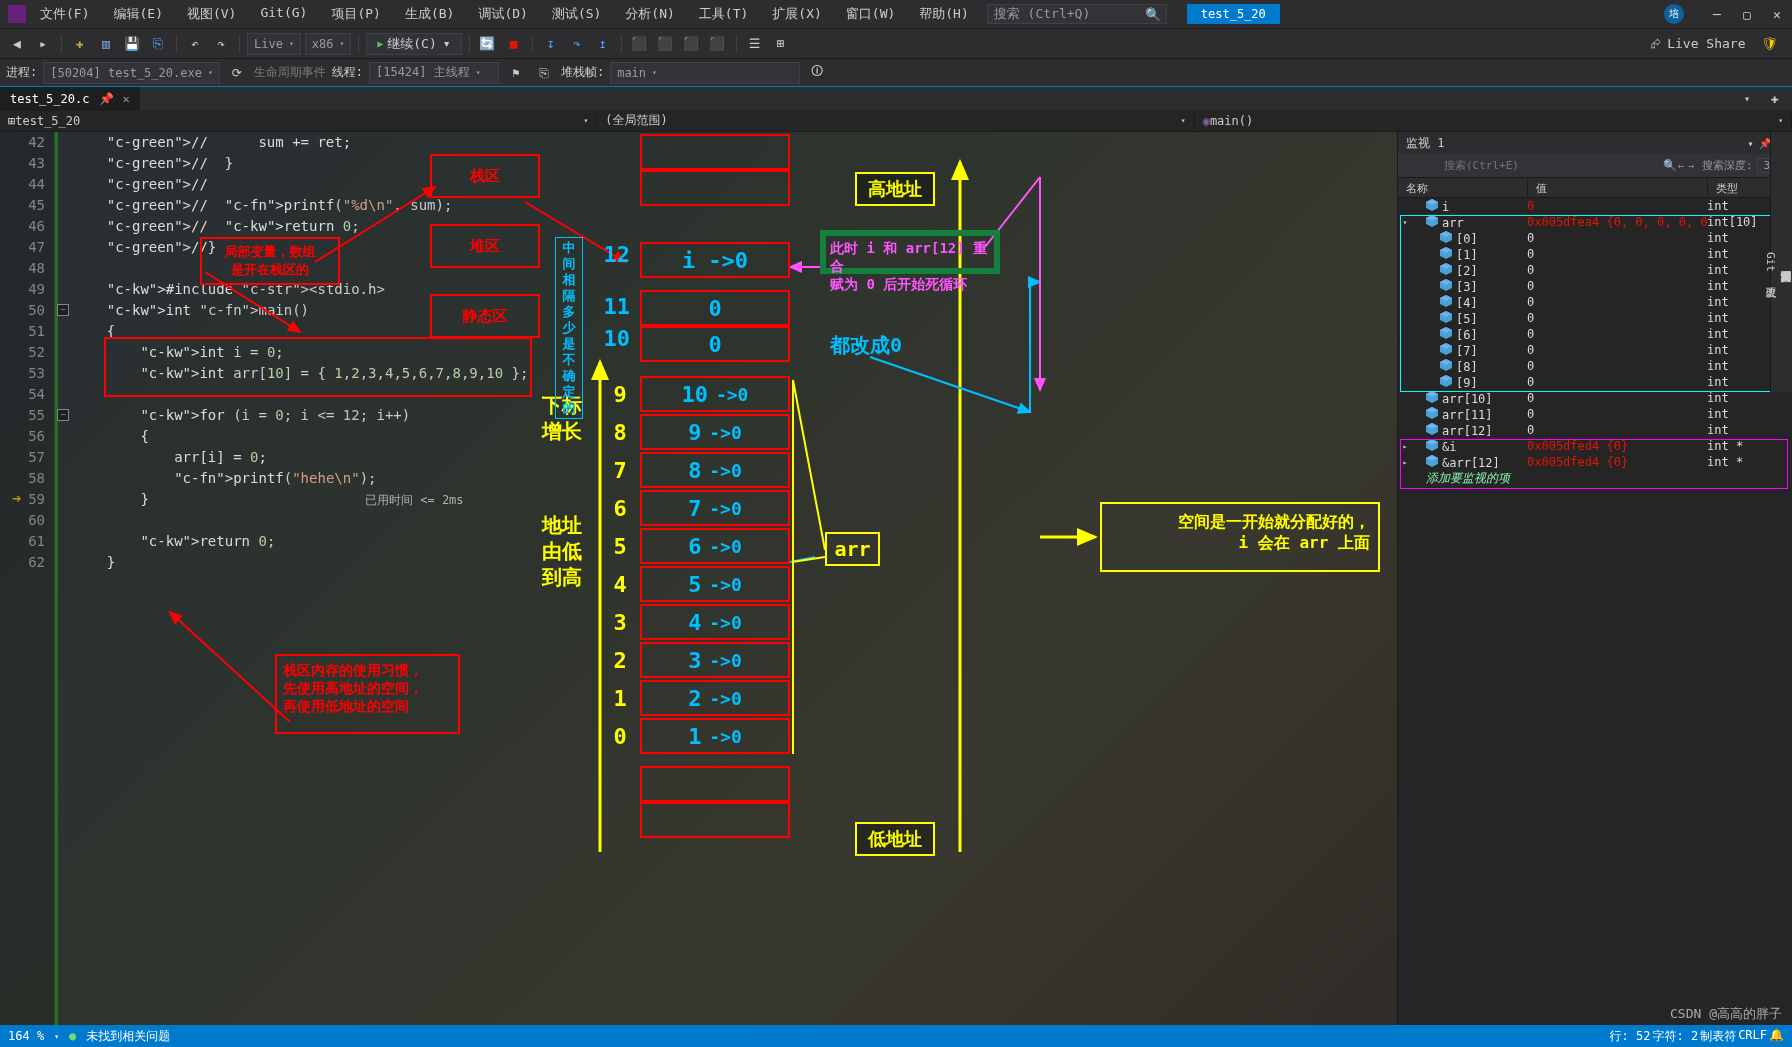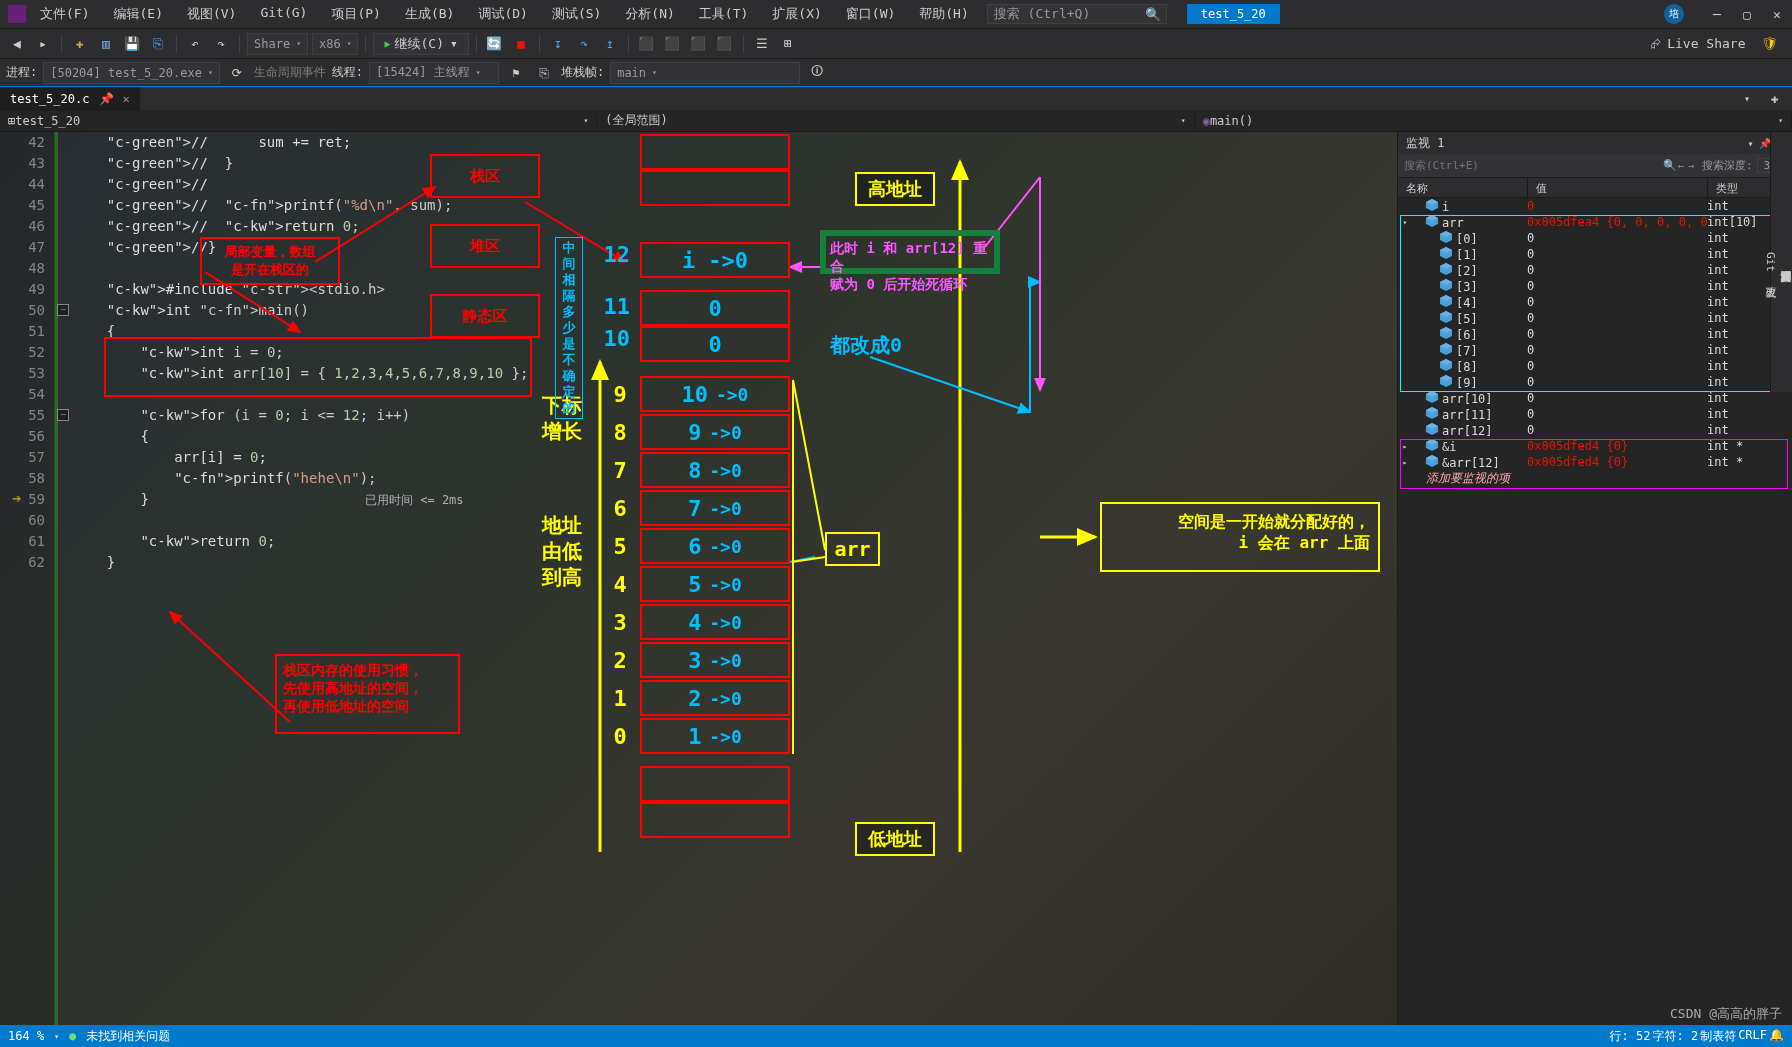--- a/index.html
+++ b/index.html
@@ -64,37 +64,37 @@
 .mag-txt { color:#ff55ff; font-weight:bold; font-size:14px; }
 .stack-cell { position:absolute; left:640px; width:150px; height:36px; border:2px solid #ff0000; display:flex; align-items:center; justify-content:center; }
 .stack-idx { position:absolute; left:605px; width:30px; height:36px; display:flex; align-items:center; justify-content:center; color:#ffff00; font-size:22px; font-weight:bold; }
 
 .side-tabs { position:absolute; right:0; top:0; width:22px; background:#2d2d30; color:#ccc; writing-mode:vertical-rl; text-align:center; padding:6px 0; font-size:11px; border-left:1px solid #1b1b1c; }
 
 .watch-panel { width:395px; background:#252526; border-left:1px solid #1b1b1c; display:flex; flex-direction:column; }
 .watch-hdr { height:22px; background:#2d2d30; display:flex; align-items:center; padding:0 8px; font-size:12px; }
 .watch-hdr .ctrl { margin-left:auto; display:flex; gap:6px; font-size:10px; cursor:pointer; }
 .watch-search { height:24px; background:#333337; border-bottom:1px solid #1b1b1c; display:flex; align-items:center; padding:0 6px; font-size:11px; color:#999; }
-.watch-search input { background:transparent; border:none; color:#ccc; flex:1; outline:none; font-size:11px; }
+.watch-search input { background:transparent; border:none; color:#ccc; flex:1; outline:none; font-size:11px;margin-left:40px; }
 .watch-search .mg { width:16px; text-align:center; }
 .watch-search .nav { display:flex; gap:4px; font-size:10px; }
 .watch-cols { height:20px; display:flex; background:#2d2d30; border-bottom:1px solid #1b1b1c; font-size:11px; }
 .watch-cols div { padding:3px 8px; border-right:1px solid #1b1b1c; }
 .watch-body { flex:1; overflow:auto; font-size:12px; position:relative; }
 .wr { height:16px; display:flex; align-items:center; }
 .wr .exp { width:14px; text-align:center; font-size:8px; color:#ccc; cursor:pointer; }
 .wr .cube { width:12px; height:12px; margin-right:4px; display:inline-block; }
 .wr .cube svg { width:12px; height:12px; }
 .wr .n { flex:0 0 115px; color:#dcdcdc; overflow:hidden; white-space:nowrap; }
 .wr .v { flex:0 0 180px; color:#dcdcdc; overflow:hidden; white-space:nowrap; }
 .wr .t { flex:1; color:#dcdcdc; }
 .wr.red .v { color:#e51400; }
 .wr .n.pad1 { padding-left:14px; }
 .wr .n.pad2 { padding-left:28px; }
-.addwatch { color:#fca5a5; font-style:italic; padding-left:28px; height:16px; line-height:16px;font-family:Liberation Serif, serif; }
+.addwatch { color:#86efac; font-style:italic; padding-left:28px; height:16px; line-height:16px;font-family:Liberation Serif, serif; }
 .mag-over { position:absolute; border:1px solid #ff00ff; pointer-events:none; }
 .cy-over { position:absolute; border:1px solid #00ffff; pointer-events:none; }
 
 .statusbar { height:22px; background:#007acc; color:#fff; display:flex; align-items:center; padding:0 8px; font-size:12px; gap:16px; }
 .statusbar .left { display:flex; align-items:center; gap:10px; }
 .statusbar .right { margin-left:auto; display:flex; gap:2px; }
 
 .watermark { position:fixed; right:10px; bottom:24px; color:#aaa; font-size:13px; }
 
 
@@ -139,21 +139,21 @@
   <div class="sep"></div>
   <div class="tbtn" style="color:#c9a64e">✚</div>
   <div class="tbtn" style="color:#7aa2de">▥</div>
   <div class="tbtn" style="color:#4ea3ff">💾</div>
   <div class="tbtn" style="color:#4ea3ff">⎘</div>
   <div class="sep"></div>
   <div class="tbtn">↶</div>
   <div class="tbtn">↷</div>
   <div class="sep"></div>
   <div class="ddl">
-      <span>Share</span>
+      <span>Live</span>
       <span class="chev">▾</span>
     </div>
   <div class="ddl">
       <span>x86</span>
       <span class="chev">▾</span>
     </div>
   <div class="sep"></div>
   <div class="run-btn">
       <span class="play">▶</span>
       <span>继续(C)</span>

